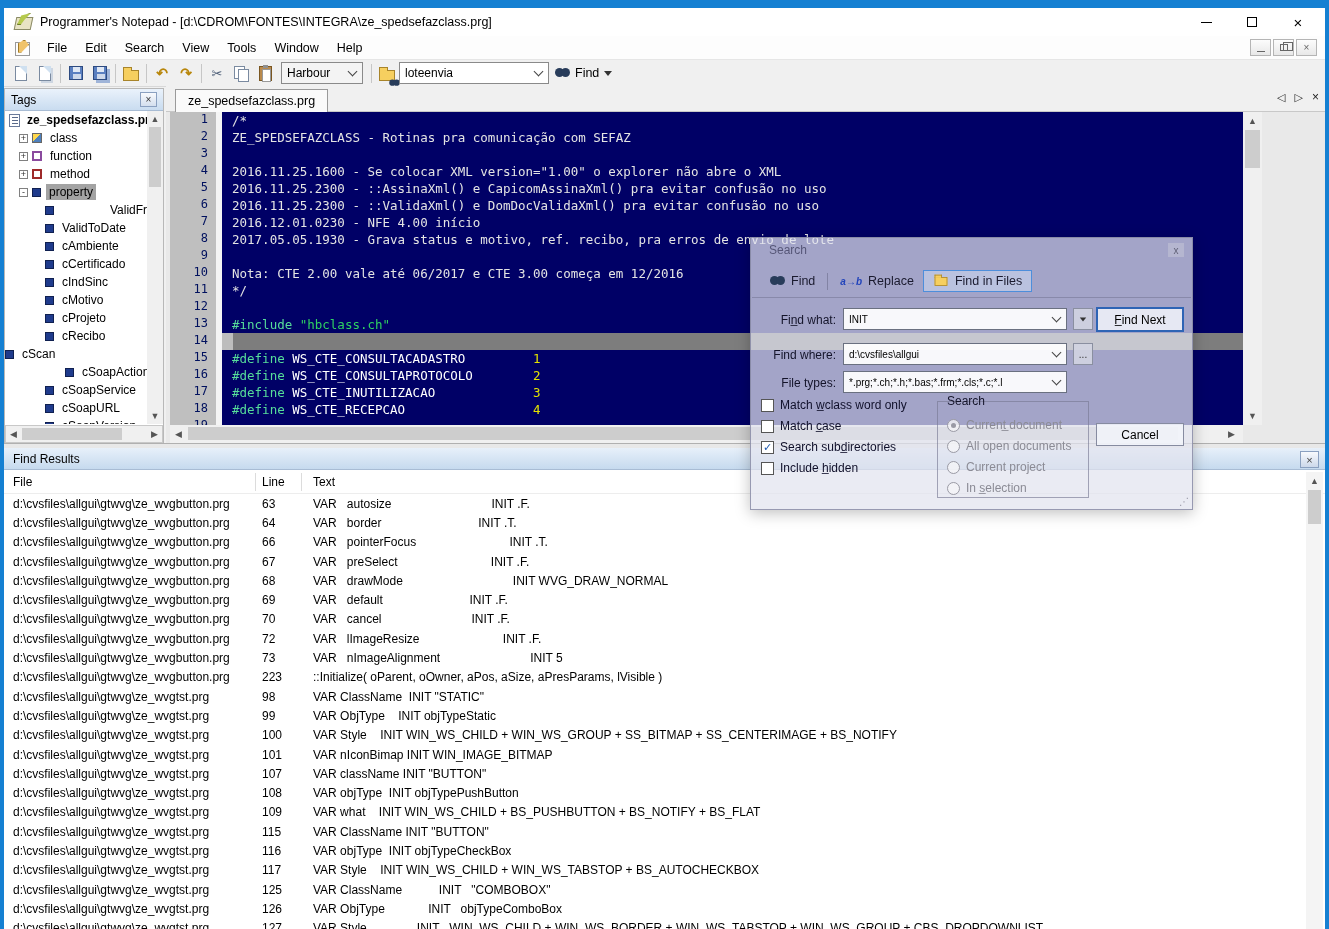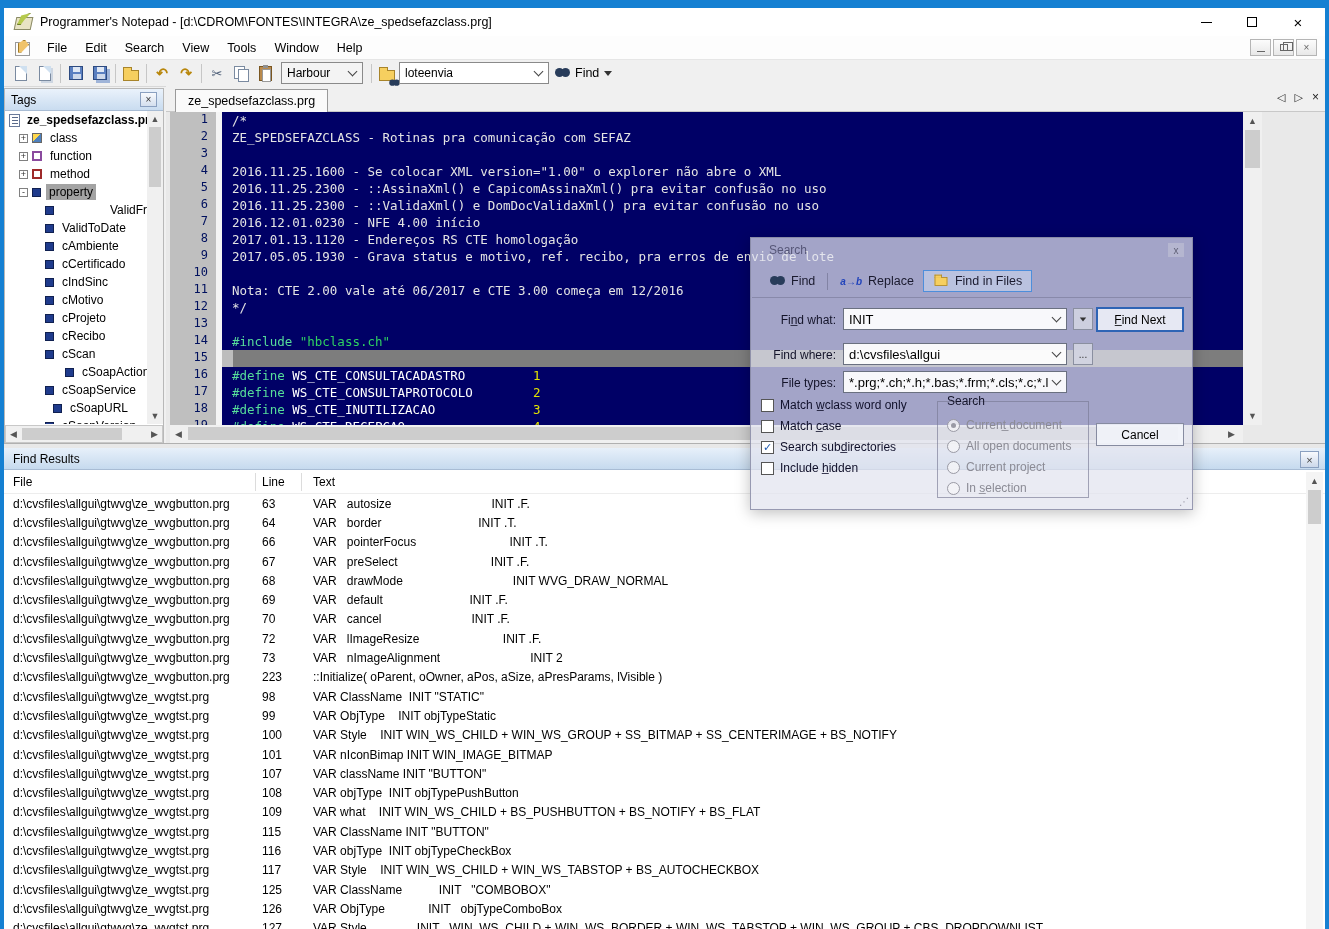--- a/index.html
+++ b/index.html
@@ -136,21 +136,21 @@
   .dialog { left:750px; top:237px; width:443px; height:273px; background:rgba(226,227,238,0.72); border:1px solid rgba(130,133,160,0.8); box-shadow:0 3px 14px rgba(0,0,0,0.25); z-index:50; }
   .dlg-caption { position:absolute; left:18px; top:5px; font-size:12px; color:rgba(45,45,75,0.65); }
   .dlg-close { position:absolute; right:8px; top:5px; width:16px; height:14px; background:rgba(200,200,215,0.5); color:rgba(60,60,80,0.7); font-size:10px; display:flex; align-items:center; justify-content:center; }
   .dlg-tabs { position:absolute; left:10px; top:30px; display:flex; align-items:center; height:26px; font-size:12.5px; color:#1a1a2e; }
   .dlg-tab { display:flex; align-items:center; gap:6px; padding:3px 9px; }
   .dlg-tab.active { border:1px solid #4d8edb; background:rgba(215,230,250,0.45); }
   .dlg-tab-sep { width:1px; height:17px; background:rgba(90,90,120,0.45); margin:0 3px; }
   .rep-ic { font-size:10px; font-weight:bold; color:#2244bb; font-style:italic; }
   .dlg-hr { position:absolute; left:1px; top:59px; width:439px; height:1px; background:rgba(110,110,140,0.5); }
   .dlg-label { position:absolute; font-size:12px; color:#14142a; text-align:right; width:80px; }
-  .dlg-combo { position:absolute; height:22px; background:rgba(255,255,255,0.92); border:1px solid #6a7080; display:flex; align-items:center; font-size:13px; }
+  .dlg-combo { position:absolute; height:22px; background:rgba(255,255,255,0.92); border:1px solid #6a7080; display:flex; align-items:center; font-size:10px; }
   .dlg-combo .combo-text { padding-left:5px; flex:1; white-space:nowrap; overflow:hidden; }
   .dlg-smallbtn { position:absolute; width:20px; height:22px; background:rgba(210,212,225,0.9); border:1px solid #8a8fa0; display:flex; align-items:center; justify-content:center; font-size:10px; color:#333; }
   .btn { position:absolute; display:flex; align-items:center; justify-content:center; font-size:12px; background:rgba(242,244,250,0.85); }
   .btn-default { border:2px solid #2e64b5; }
   .btn-normal { border:1px solid #868ba0; }
   .checkline { position:absolute; display:flex; align-items:center; gap:6px; font-size:12px; color:#10102a; }
   .cb { width:13px; height:13px; background:#fff; border:1px solid #555; display:flex; align-items:center; justify-content:center; font-size:11px; color:#1a56b0; line-height:1; }
   .groupbox { position:absolute; border:1px solid rgba(120,122,148,0.65); }
   .group-legend { position:absolute; font-size:12px; color:#14142a; background:transparent; padding:0 3px; }
   .radioline { position:absolute; display:flex; align-items:center; gap:6px; font-size:12px; color:#8b8b95; }
@@ -326,33 +326,33 @@
           <span class="lbl">cMotivo</span>
         </div>
         <div class="tree-row" style="padding-left: 40px;">
           <span class="node-ic ni-leaf"></span>
           <span class="lbl">cProjeto</span>
         </div>
         <div class="tree-row" style="padding-left: 40px;">
           <span class="node-ic ni-leaf"></span>
           <span class="lbl">cRecibo</span>
         </div>
-        <div class="tree-row" style="padding-left: 40px;">
+        <div class="tree-row" style="">
           <span class="node-ic ni-leaf"></span>
           <span class="lbl">cScan</span>
         </div>
         <div class="tree-row" style="padding-left: 60px; text-align: right;">
           <span class="node-ic ni-leaf"></span>
           <span class="lbl">cSoapAction</span>
         </div>
         <div class="tree-row" style="padding-left: 40px;">
           <span class="node-ic ni-leaf"></span>
           <span class="lbl">cSoapService</span>
         </div>
-        <div class="tree-row" style="padding-left: 32px; justify-content: center;">
+        <div class="tree-row" style="padding-left: 40px;">
           <span class="node-ic ni-leaf"></span>
           <span class="lbl">cSoapURL</span>
         </div>
         <div class="tree-row" style="padding-left: 40px;">
           <span class="node-ic ni-leaf"></span>
           <span class="lbl">cSoapVersion</span>
         </div>
       </div>
     <div class="vscroll" style="left:142px;top:22px;width:16px;height:313px;">
       <span class="sb-arrow" style="top:3px">▲</span>
@@ -390,21 +390,20 @@
       </div>
     <div class="fold-margin"></div>
     <div class="code-area" id="code-area">
         <div class="code-line"><span class="tk-cmt">/*</span></div>
         <div class="code-line"><span class="tk-cmt">ZE_SPEDSEFAZCLASS - Rotinas pra comunicação com SEFAZ</span></div>
         <div class="code-line"></div>
         <div class="code-line"><span class="tk-cmt">2016.11.25.1600 - Se colocar XML version="1.00" o explorer não abre o XML</span></div>
         <div class="code-line"><span class="tk-cmt">2016.11.25.2300 - ::AssinaXml() e CapicomAssinaXml() pra evitar confusão no uso</span></div>
         <div class="code-line"><span class="tk-cmt">2016.11.25.2300 - ::ValidaXml() e DomDocValidaXml() pra evitar confusão no uso</span></div>
         <div class="code-line"><span class="tk-cmt">2016.12.01.0230 - NFE 4.00 início</span></div>
-        <div class="code-line"><span class="tk-cmt">2017.01.13.1120 - Endereços RS CTE homologação</span></div>
         <div class="code-line"><span class="tk-cmt">2017.05.05.1930 - Grava status e motivo, ref. recibo, pra erros de envio de lote</span></div>
         <div class="code-line"></div>
         <div class="code-line"><span class="tk-cmt">Nota: CTE 2.00 vale até 06/2017 e CTE 3.00 começa em 12/2016</span></div>
         <div class="code-line"><span class="tk-cmt">*/</span></div>
         <div class="code-line"></div>
         <div class="code-line"><span class="tk-pre">#include </span><span class="tk-str">"hbclass.ch"</span></div>
         <div class="code-line current"></div>
         <div class="code-line"><span class="tk-pre">#define</span><span class="tk-id"> WS_CTE_CONSULTACADASTRO</span><span class="tk-pl">         </span><span class="tk-num">1</span></div>
         <div class="code-line"><span class="tk-pre">#define</span><span class="tk-id"> WS_CTE_CONSULTAPROTOCOLO</span><span class="tk-pl">        </span><span class="tk-num">2</span></div>
         <div class="code-line"><span class="tk-pre">#define</span><span class="tk-id"> WS_CTE_INUTILIZACAO</span><span class="tk-pl">             </span><span class="tk-num">3</span></div>
@@ -470,21 +469,21 @@
           <span class="fr-cell-text">VAR   cancel                           INIT .F.</span>
         </div>
         <div class="fr-row">
           <span class="fr-cell-file">d:\cvsfiles\allgui\gtwvg\ze_wvgbutton.prg</span>
           <span class="fr-cell-line">72</span>
           <span class="fr-cell-text">VAR   lImageResize                         INIT .F.</span>
         </div>
         <div class="fr-row">
           <span class="fr-cell-file">d:\cvsfiles\allgui\gtwvg\ze_wvgbutton.prg</span>
           <span class="fr-cell-line">73</span>
-          <span class="fr-cell-text">VAR   nImageAlignment                           INIT 2</span>
+          <span class="fr-cell-text">VAR   nImageAlignment                           INIT 5</span>
         </div>
         <div class="fr-row">
           <span class="fr-cell-file">d:\cvsfiles\allgui\gtwvg\ze_wvgbutton.prg</span>
           <span class="fr-cell-line">223</span>
           <span class="fr-cell-text">::Initialize( oParent, oOwner, aPos, aSize, aPresParams, lVisible )</span>
         </div>
         <div class="fr-row">
           <span class="fr-cell-file">d:\cvsfiles\allgui\gtwvg\ze_wvgtst.prg</span>
           <span class="fr-cell-line">98</span>
           <span class="fr-cell-text">VAR ClassName  INIT "STATIC"</span>

